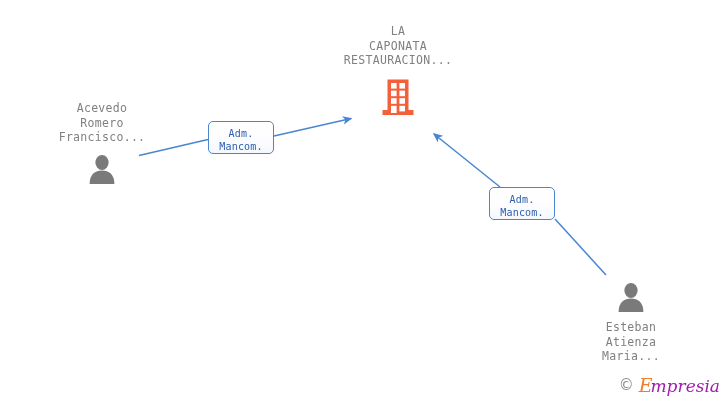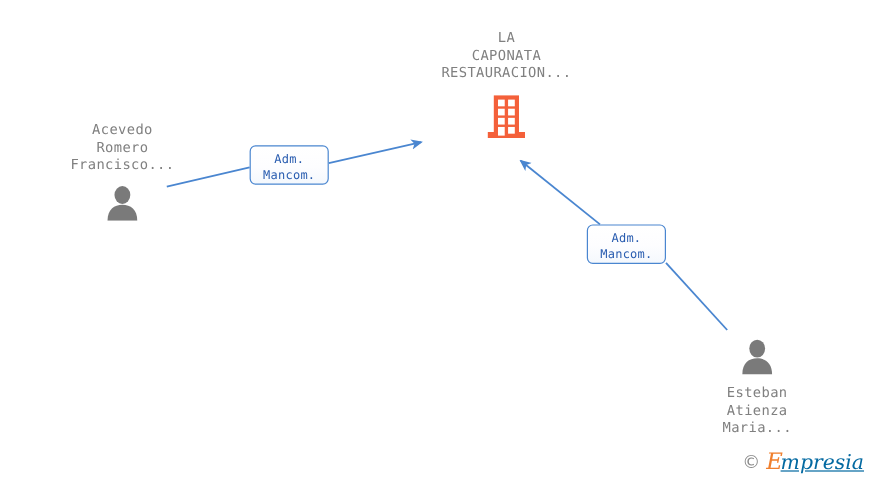--- a/index.html
+++ b/index.html
@@ -23,21 +23,21 @@
     position: absolute;
     left: 0;
     top: 0;
     width: 728px;
     height: 400px;
   }
 
   
   .company-node {
     position: absolute;
-    left: 352px;
+    left: 328px;
     top: 24px;
     width: 140px;
     text-align: center;
   }
   .company-title {
     font-family: "DejaVu Sans Mono", monospace;
     font-size: 11.5px;
     line-height: 14.5px;
     letter-spacing: 0.3px;
     color: #808080;
@@ -119,23 +119,22 @@
     font-style: italic;
     font-size: 19px;
     color: #f07f2d;
     line-height: 1;
     margin-right: -2px;
   }
   .wm-rest {
     font-family: "DejaVu Serif", serif;
     font-style: italic;
     font-size: 17px;
-    color: #0369a1;
+    color: #a21caf;
     line-height: 1;
-    text-decoration: underline;
   }
   .wm-text { display: flex; align-items: baseline; }
 </style>
 </head>
 <body>
 
 <div id="canvas">
 
   <svg id="wires" viewBox="0 0 728 400" xmlns="http://www.w3.org/2000/svg">
     <defs>

